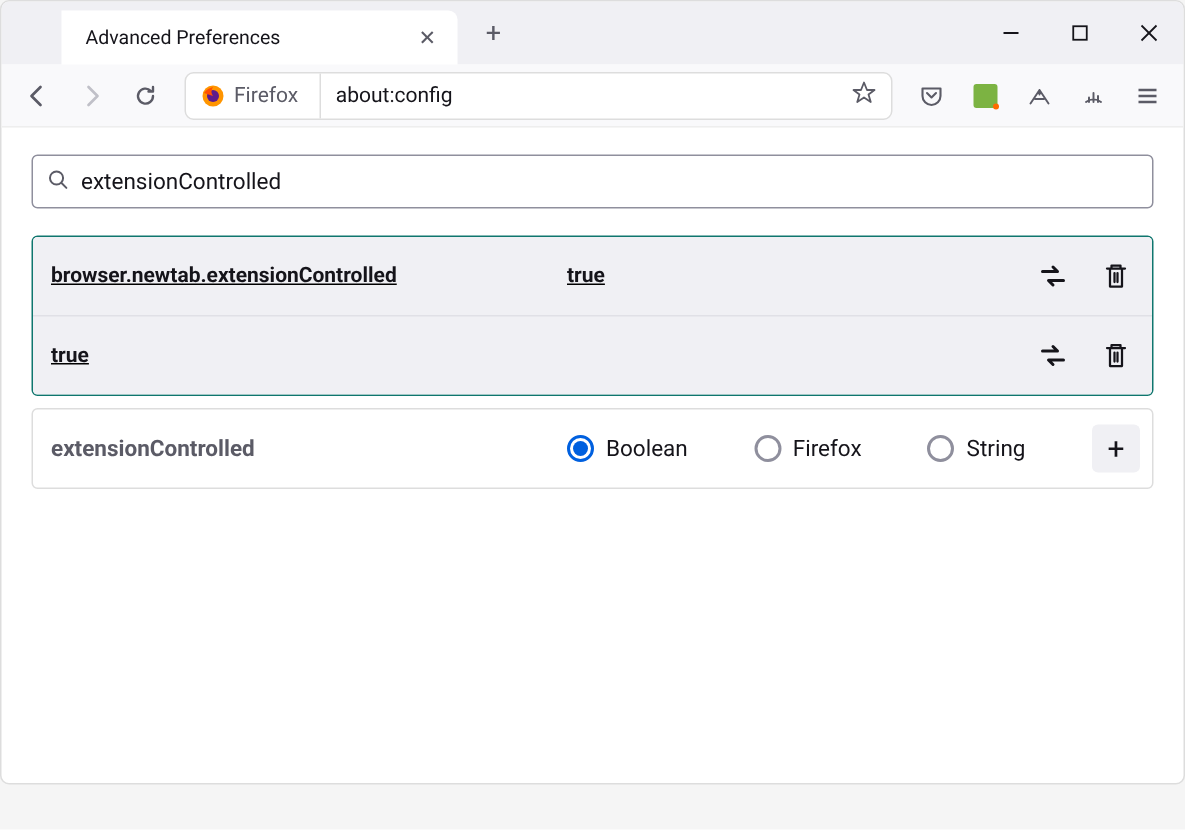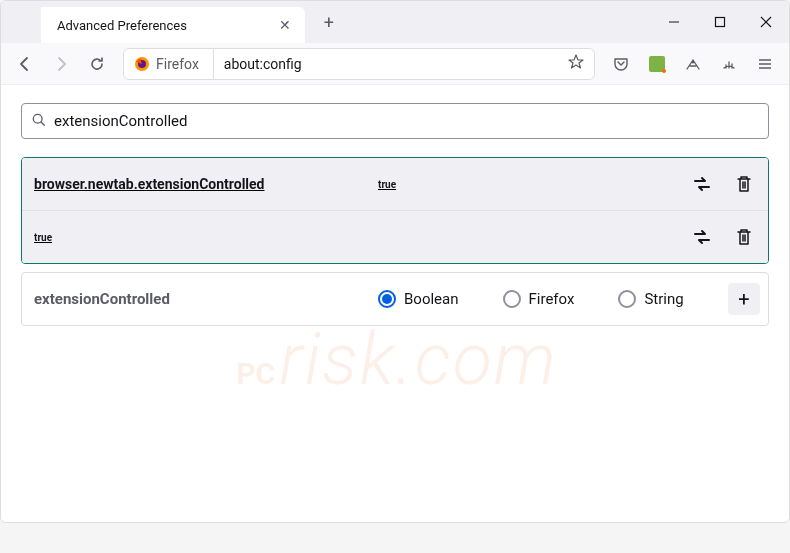--- a/index.html
+++ b/index.html
@@ -39,21 +39,21 @@
     .searchbox { flex: 1; display: flex; align-items: center; border: 1px solid #8f8f9d; border-radius: 4px; height: 36px; padding: 0 10px; background: #fff; min-width: 0;}
     .searchbox-icon { color: #5b5b66; margin-right: 8px; }
     .searchbox-input { border: none; outline: none; font-size: 15px; color: #15141a; flex: 1; background: transparent; }
     .checkbox-label { display: flex; align-items: center; gap: 8px; font-size: 15px; color: #15141a; min-width: 0;}
     .fake-checkbox { width: 16px; height: 16px; border: 1px solid #8f8f9d; border-radius: 2px; }
     
     .pref-list { margin-top: 18px; border: 1px solid #0f766e; border-radius: 4px; overflow: hidden; text-decoration: underline; }
     .pref-row { display: flex; align-items: center; background: #f0f0f4; padding: 10px 8px 10px 12px; gap: 24px; }
     .pref-row + .pref-row { border-top: 1px solid #e0e0e6; }
     .pref-name { font-size: 14px; font-weight: 700; color: #15141a; width: 320px; word-break: break-word; }
-    .pref-value { font-size: 10px; font-weight: 700; color: #15141a; flex: 1; }
+    .pref-value { font-size: 14px; font-weight: 700; color: #15141a; flex: 1; }
     .pref-actions { display: flex; gap: 10px; }
     .iconbtn { width: 32px; height: 32px; display: flex; align-items: center; justify-content: center; color: #15141a; border-radius: 4px; }
     .iconbtn svg { width: 18px; height: 18px; }
     
     .new-pref { margin-top: 8px; border: 1px solid #ddd; border-radius: 4px; display: flex; align-items: center; padding: 10px 8px 10px 12px; gap: 24px; background: #fff; }
     .new-pref-name { font-size: 15px; font-weight: 700; color: #5b5b66; width: 320px; }
     .radio-group { display: flex; gap: 44px; align-items: center; flex: 1; }
     .radio-option { display: flex; align-items: center; gap: 8px; font-size: 15px; color: #15141a; }
     .radiodot { width: 18px; height: 18px; border: 2px solid #8f8f9d; border-radius: 50%; position: relative; }
     .radiodot.checked { border-color: #0060df; }
@@ -211,14 +211,13 @@
         </label>
         <label class="radio-option">
           <span class="radiodot"></span>
           <span>String</span>
         </label>
       </div>
       <div class="addbtn">+</div>
     </div>
   </div>
 
-  <div class="watermark"><span class="pc">PC</span><span>risk.com</span></div>
 </div>
 
 </body></html>

